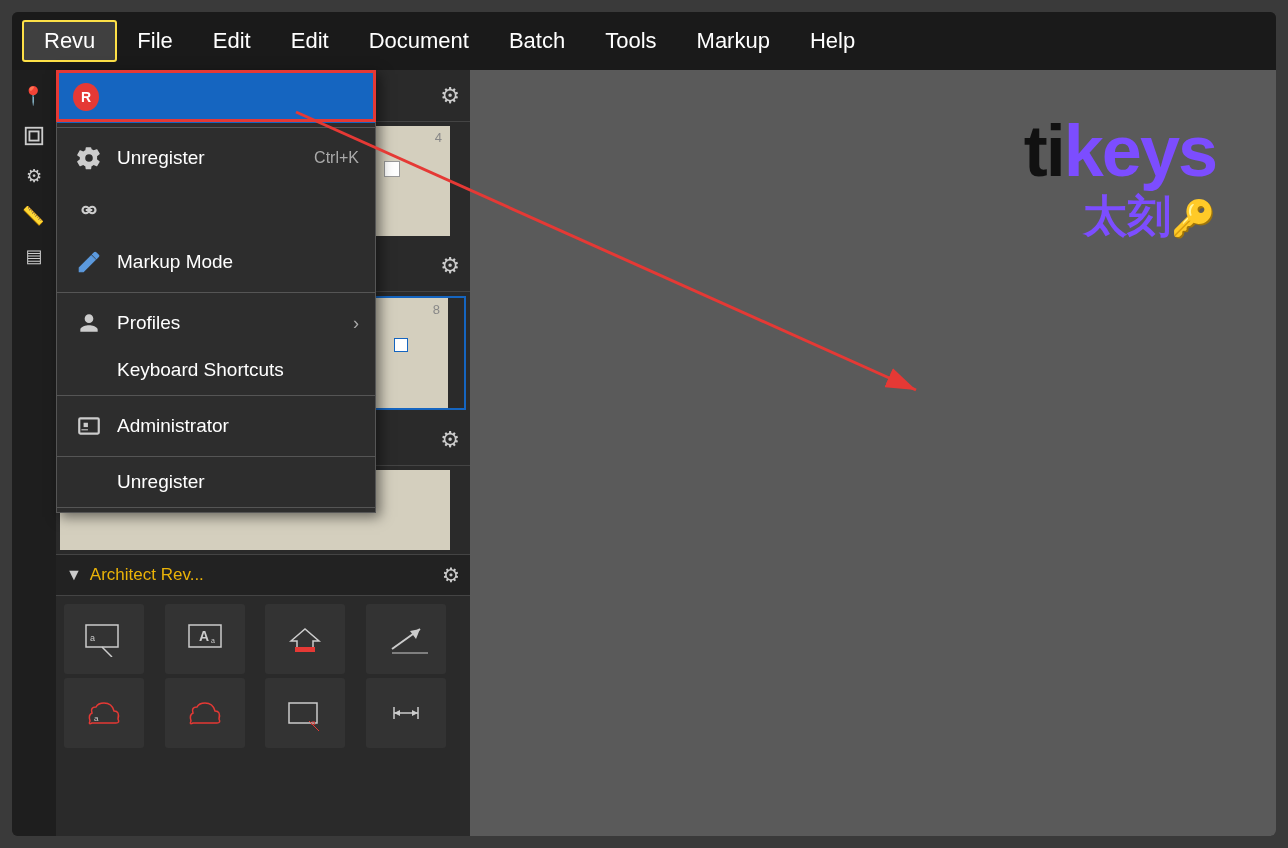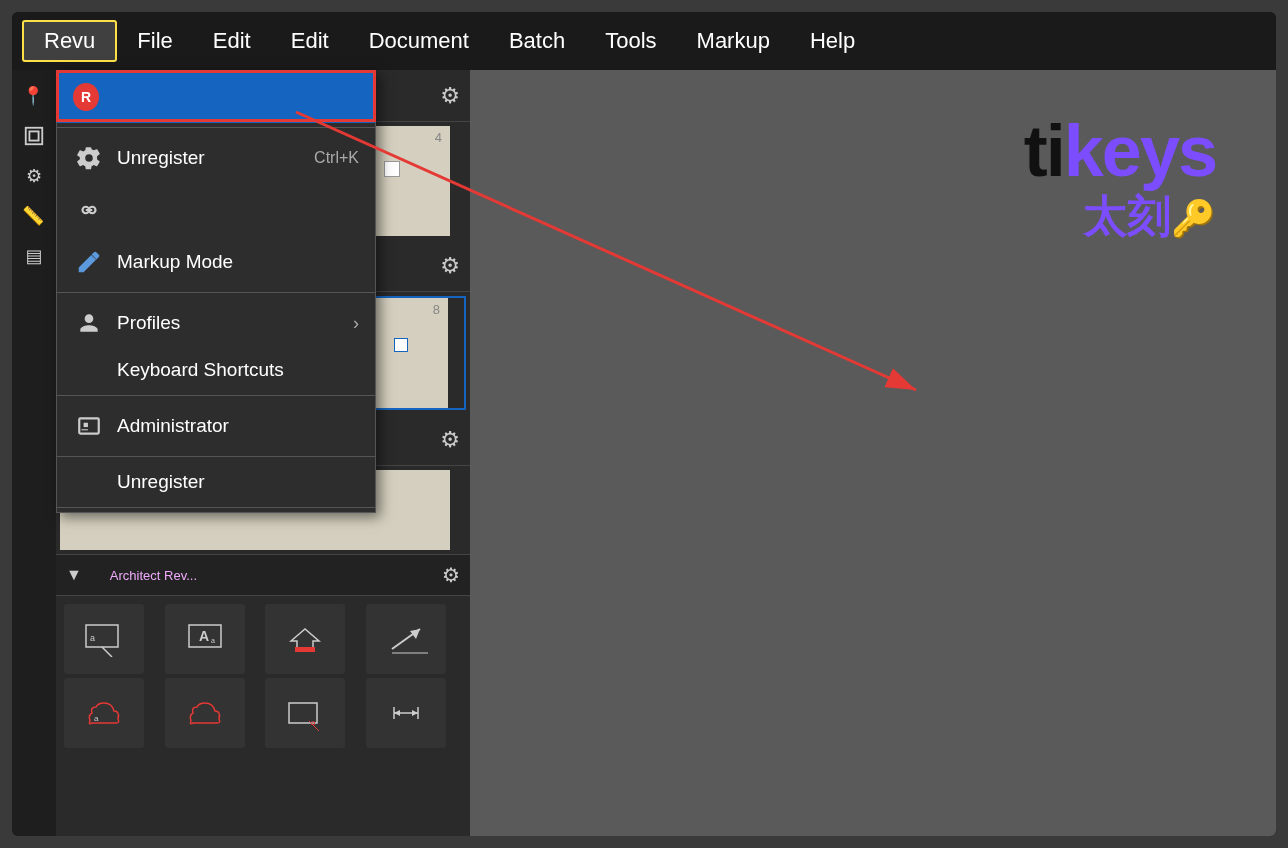--- a/index.html
+++ b/index.html
@@ -175,24 +175,23 @@
 
     .panel-header {
       display: flex;
       align-items: center;
       padding: 8px 10px;
       background: #222;
       border-bottom: 1px solid #444;
     }
 
     .panel-header-label {
-      color: #f0abfc;
-      font-size: 13px;
+      color: #eab308;
+      font-size: 17px;
       flex: 1;
-      margin-left: 20px;
     }
 
     .panel-chevron {
       color: #ccc;
       margin-right: 8px;
     }
 
     .panel-tools {
       display: grid;
       grid-template-columns: repeat(4, 1fr);

